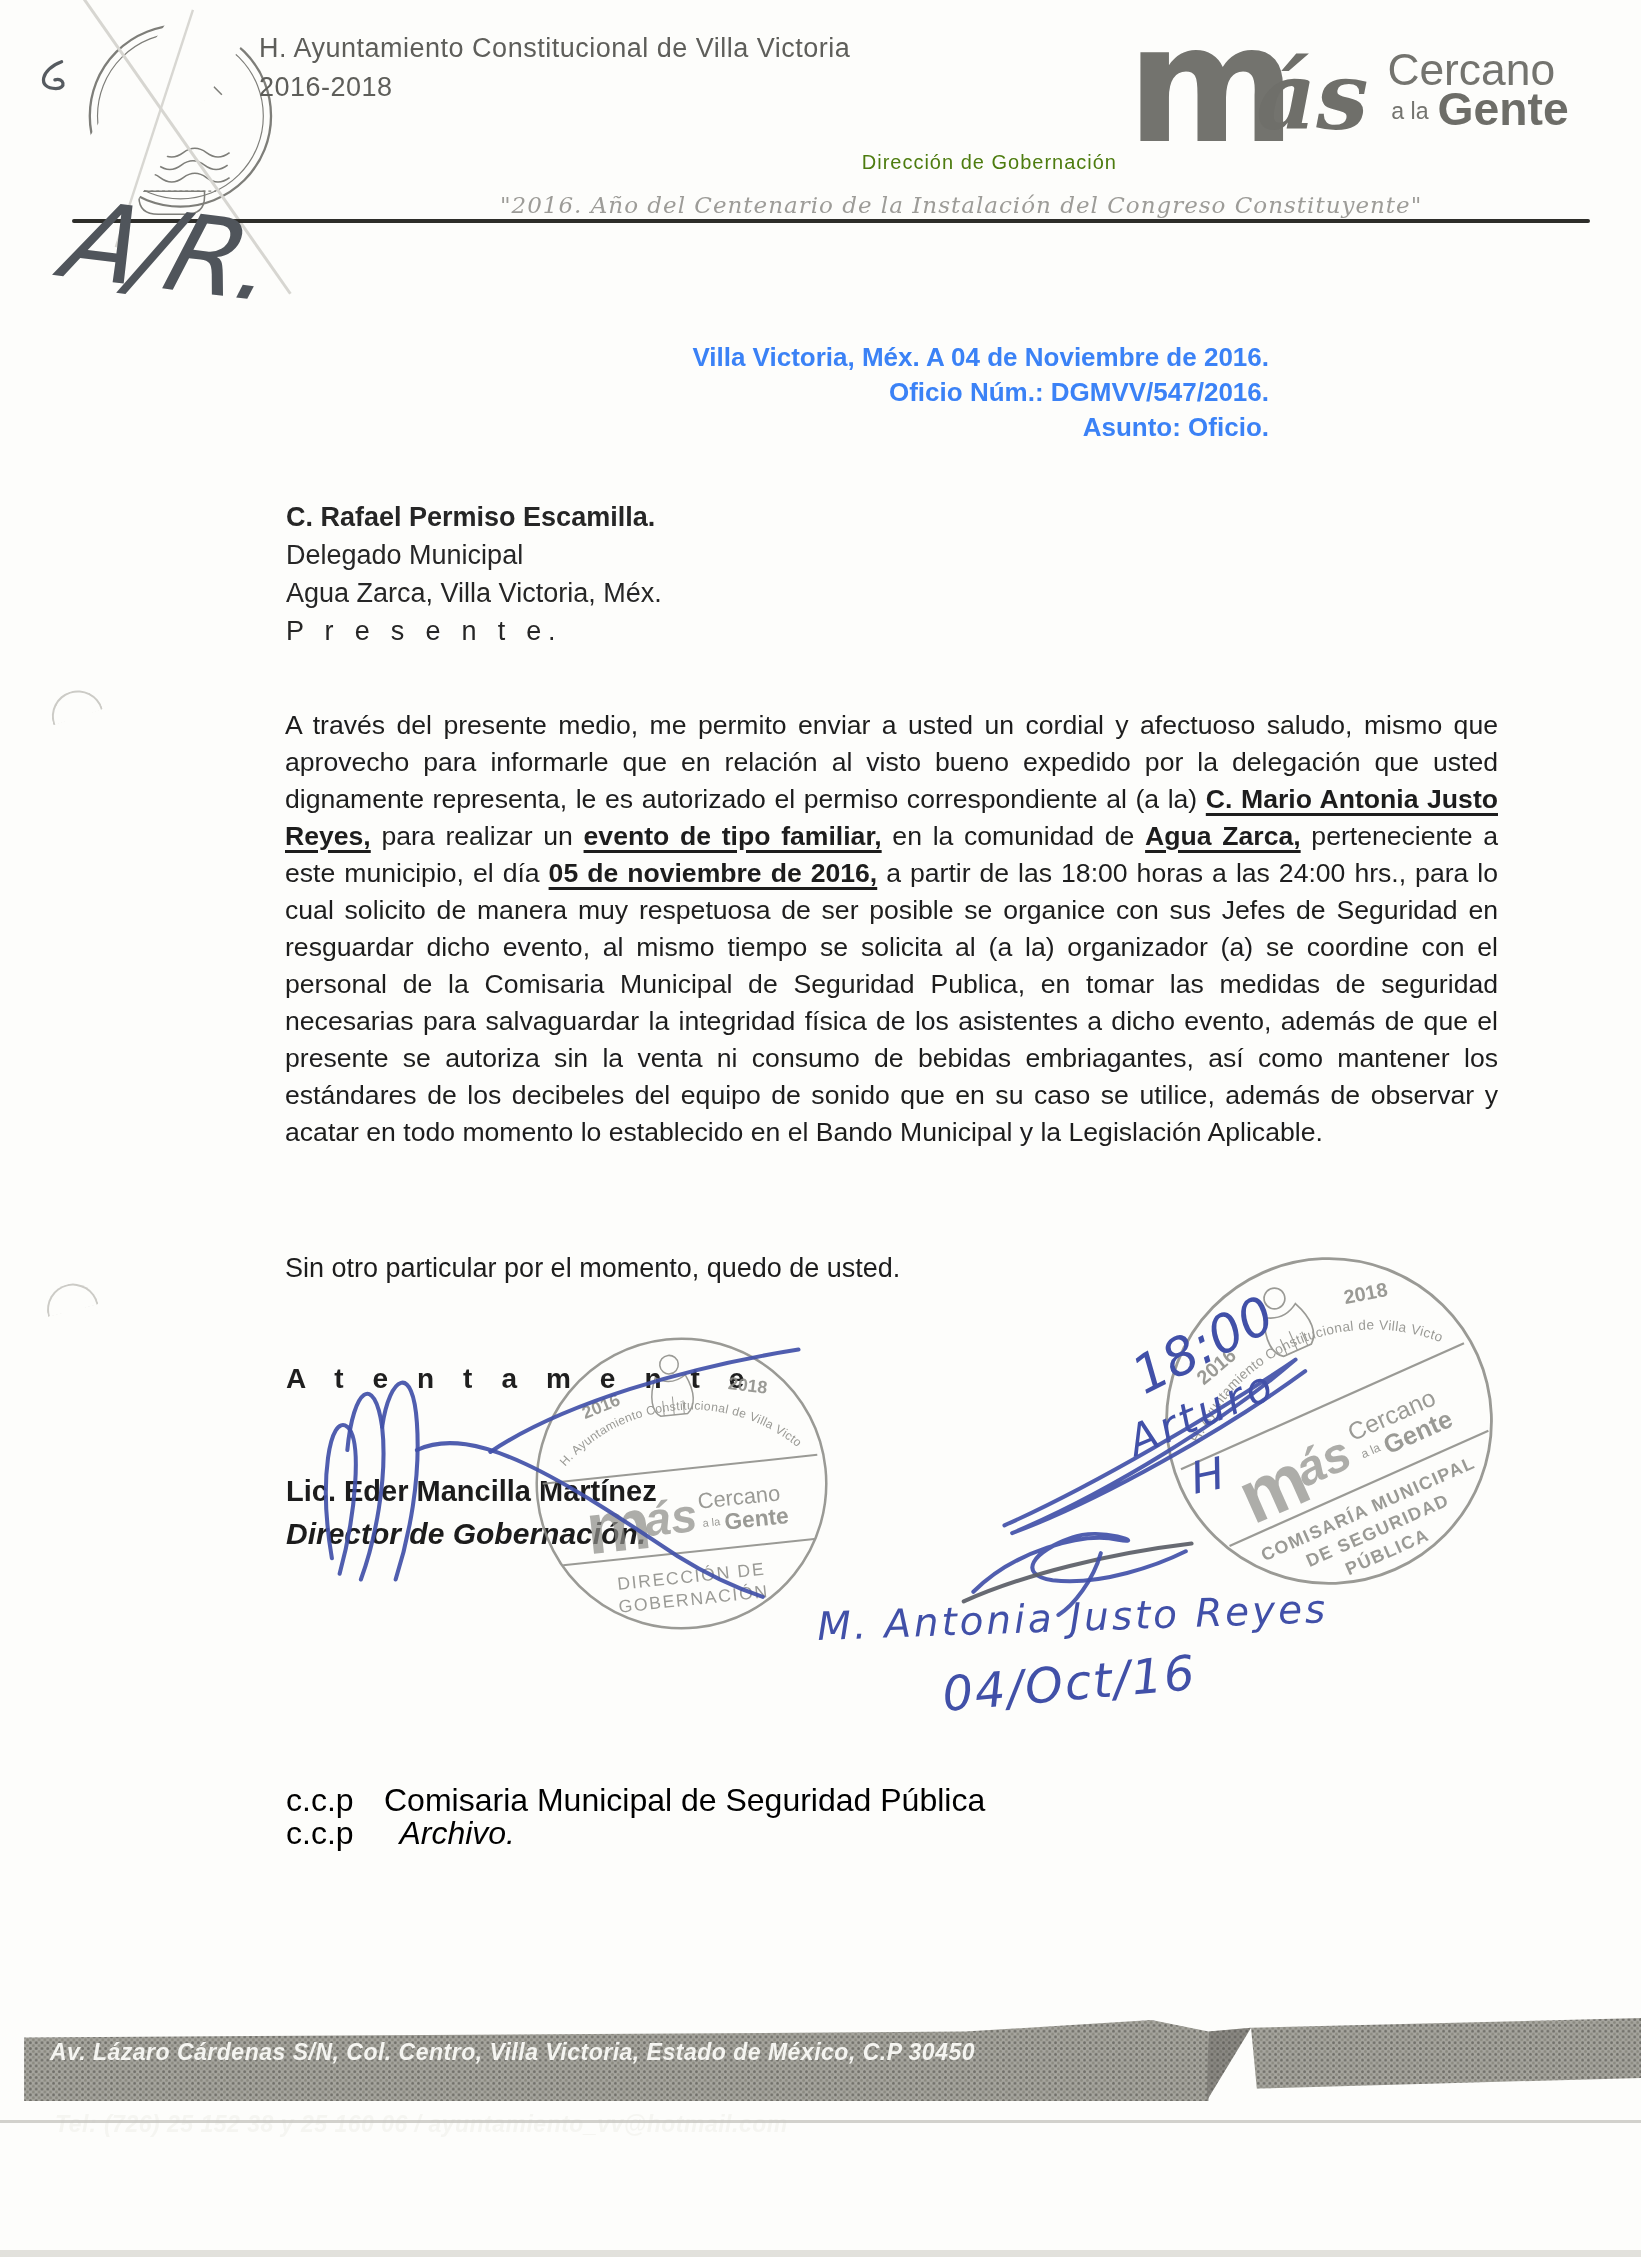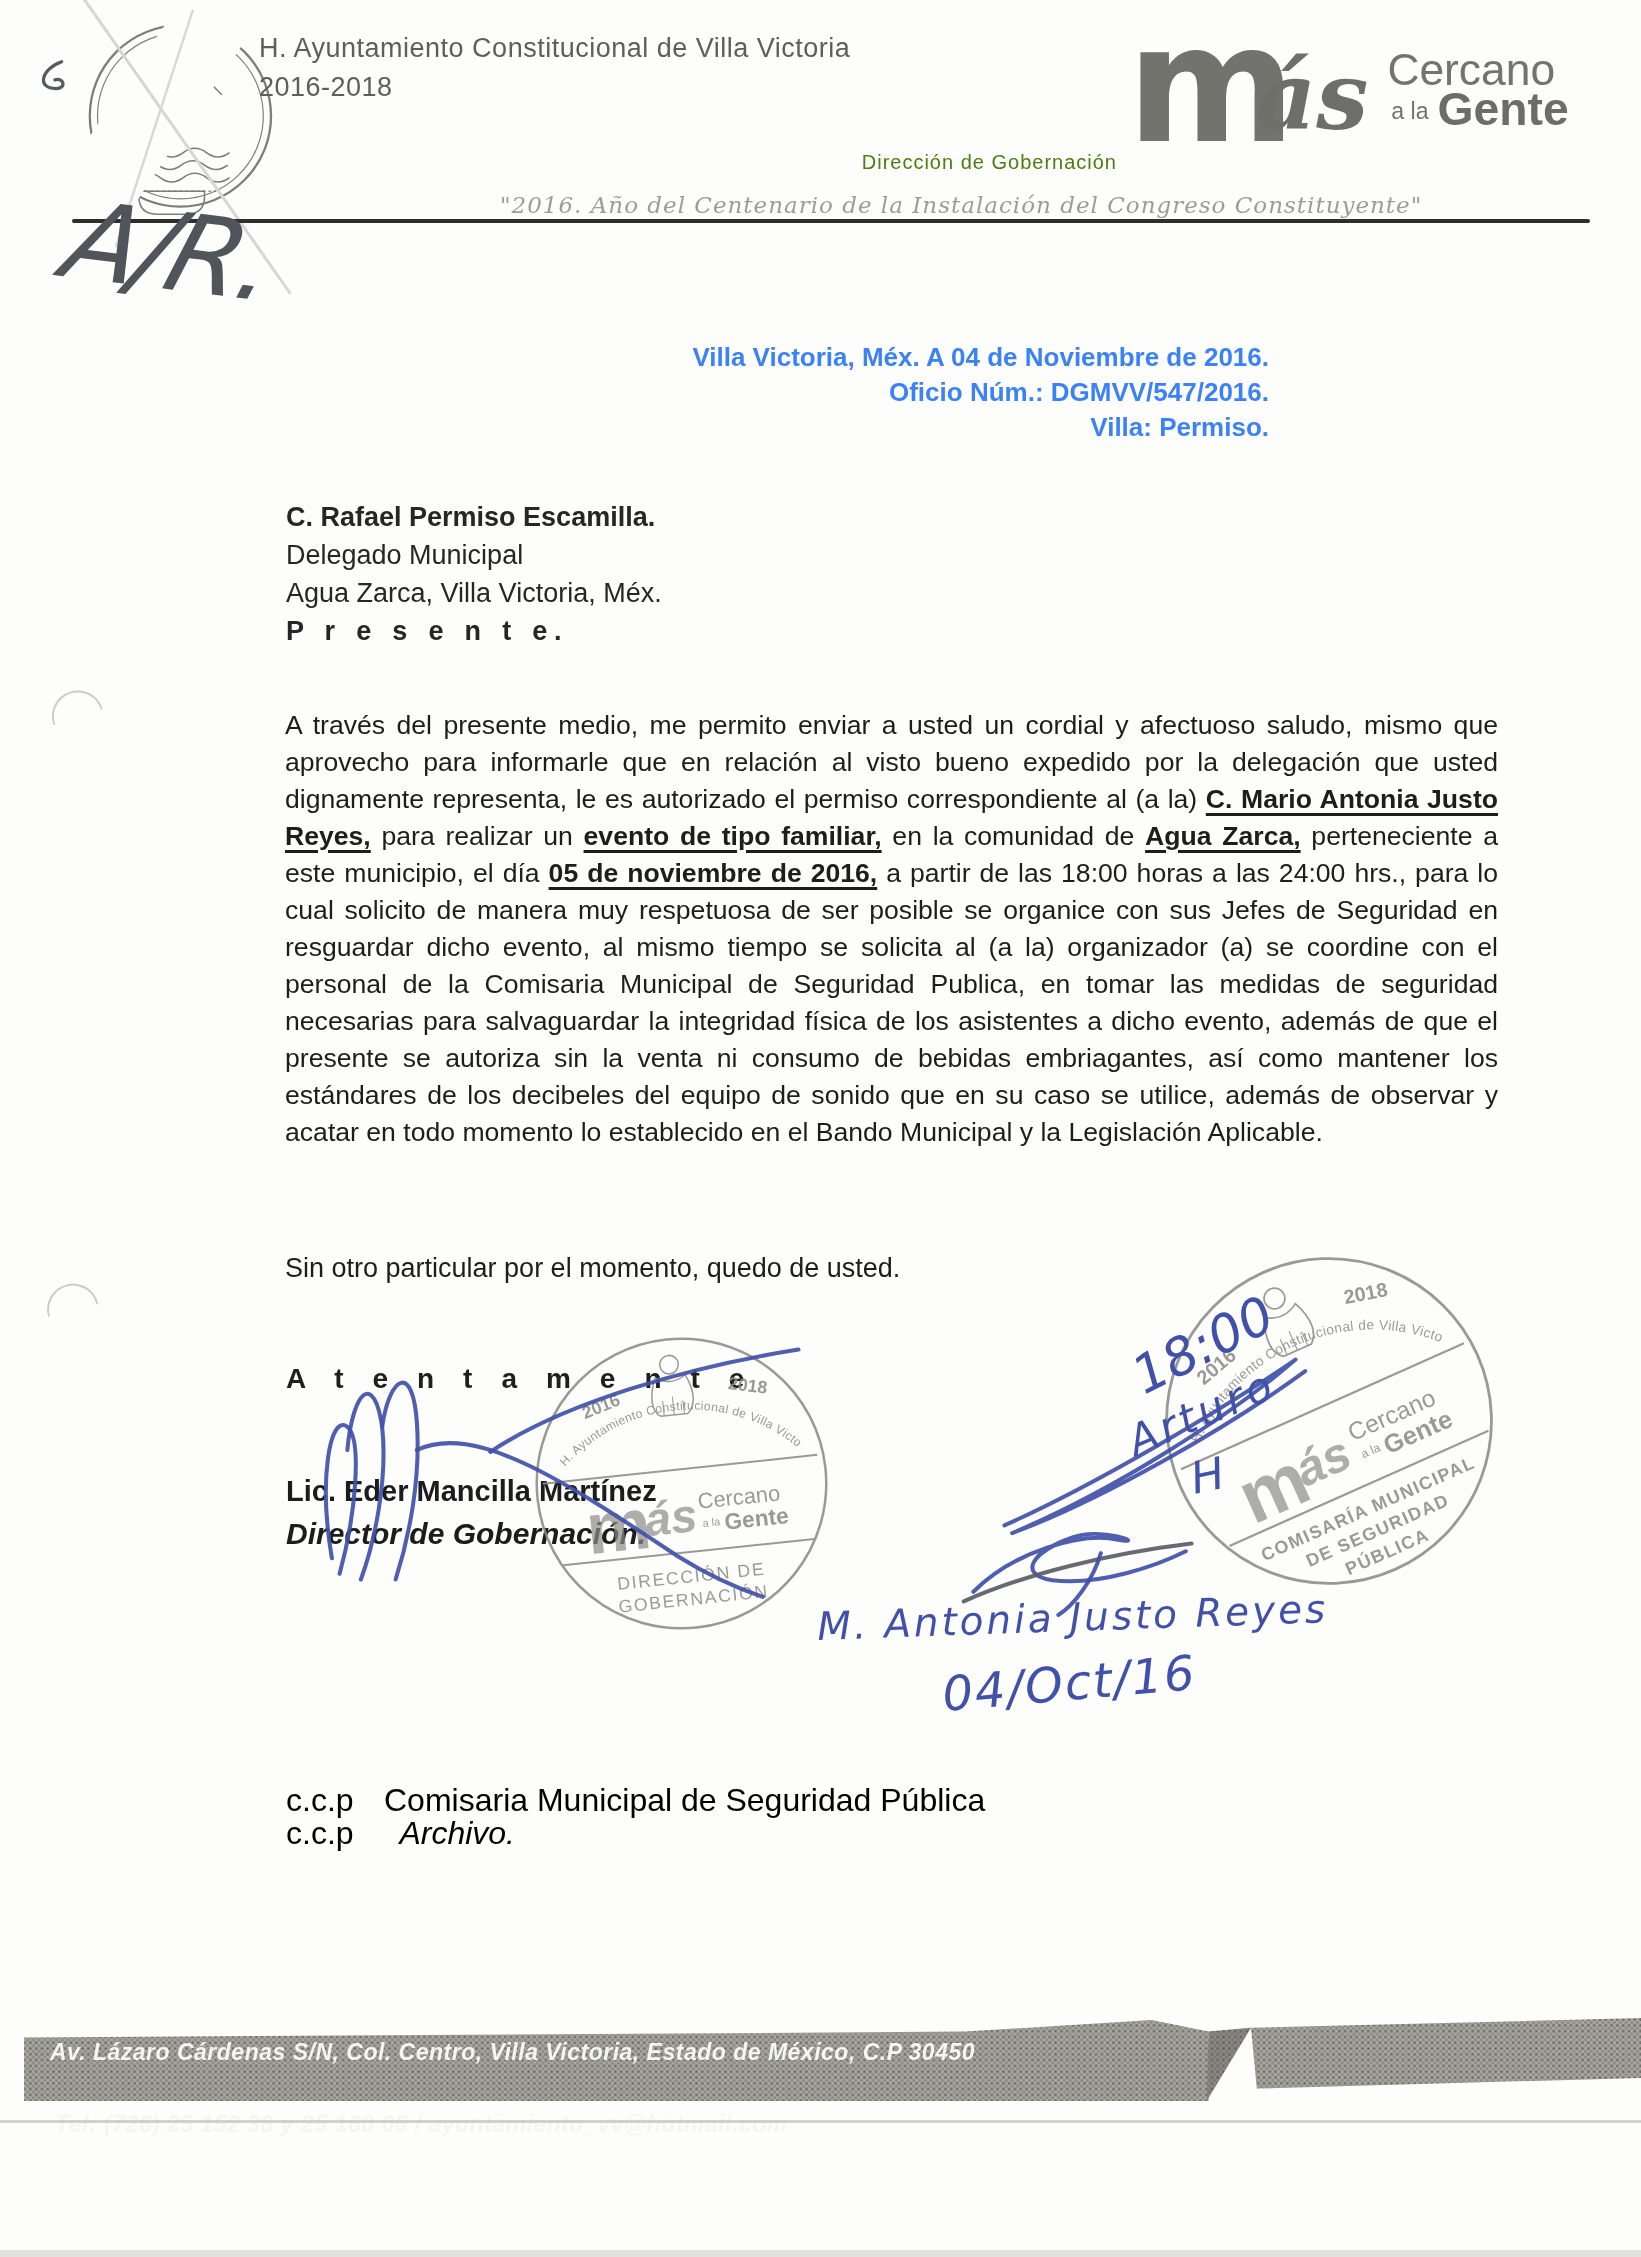--- a/index.html
+++ b/index.html
@@ -22,21 +22,21 @@
   .ar-mark{left:68px;top:189px;font-size:108px;font-style:italic;font-weight:400;
            color:#50555b;transform:rotate(7deg) skewX(-10deg);letter-spacing:-3.9px;}
 
   
   .meta{right:372px;top:340px;text-align:right;font-weight:bold;font-size:26px;
         line-height:35px;color:#3b82f6;}
 
   
   .addr{left:286px;top:498px;font-size:27px;line-height:38px;color:#262626;}
   .addr .b{font-weight:bold;}
-  .addr .presente{font-weight:bold;letter-spacing:6.8px;}
+  .addr .presente{font-weight:normal;letter-spacing:6.8px;}
 
   
   .body-par{left:285px;top:707px;width:1213px;font-size:26.6px;line-height:37px;
             text-align:justify;color:#1d1d1d;}
   .seg.bu{font-weight:bold;text-decoration:underline;text-decoration-thickness:2.9px;text-underline-offset:4.8px;}
   .closing{left:285px;top:1253px;font-size:27px;color:#1d1d1d;}
 
   
   .atent{left:286px;top:1363px;font-size:28px;font-weight:bold;letter-spacing:10.6px;color:#1f1f1f;}
   .sig-name{left:286px;top:1475px;font-size:29px;font-weight:bold;color:#1c1c1c;}
@@ -111,21 +111,21 @@
   <div class="abs head-rule"></div>
 
   <div class="abs ar-mark hw" style="color:#50555b;font-family:'DejaVu Sans',sans-serif;">A/R.</div>
 
   <div class="abs punch" style="left:48px;top:691px;transform:rotate(-18deg);"></div>
   <div class="abs punch" style="left:44px;top:1284px;transform:rotate(-14deg);"></div>
 
   <div class="abs meta">
     <div>Villa Victoria, Méx. A 04 de Noviembre de 2016.</div>
     <div>Oficio Núm.: DGMVV/547/2016.</div>
-    <div>Villa: Permiso.</div>
+    <div>Asunto: Oficio.</div>
   </div>
 
   <div class="abs addr">
     <div class="b">C. Rafael Permiso Escamilla.</div>
     <div>Delegado Municipal</div>
     <div>Agua Zarca, Villa Victoria, Méx.</div>
     <div class="presente">P r e s e n t e.</div>
   </div>
 
   <div class="abs body-par"><span class="seg">A través del presente medio, me permito enviar a usted un cordial y afectuoso saludo, mismo que aprovecho para informarle que en relación al visto bueno expedido por la delegación que usted dignamente representa, le es autorizado el permiso correspondiente al (a la) </span><span class="seg bu">C. Mario Antonia Justo Reyes,</span><span class="seg"> para realizar un </span><span class="seg bu">evento de tipo familiar,</span><span class="seg"> en la comunidad de </span><span class="seg bu">Agua Zarca,</span><span class="seg"> perteneciente a este municipio, el día </span><span class="seg bu">05 de noviembre de 2016,</span><span class="seg"> a partir de las 18:00 horas a las 24:00 hrs., para lo cual solicito de manera muy respetuosa de ser posible se organice con sus Jefes de Seguridad en resguardar dicho evento, al mismo tiempo se solicita al (a la) organizador (a) se coordine con el personal de la Comisaria Municipal de Seguridad Publica, en tomar las medidas de seguridad necesarias para salvaguardar la integridad física de los asistentes a dicho evento, además de que el presente se autoriza sin la venta ni consumo de bebidas embriagantes, así como mantener los estándares de los decibeles del equipo de sonido que en su caso se utilice, además de observar y acatar en todo momento lo establecido en el Bando Municipal y la Legislación Aplicable.</span></div>

